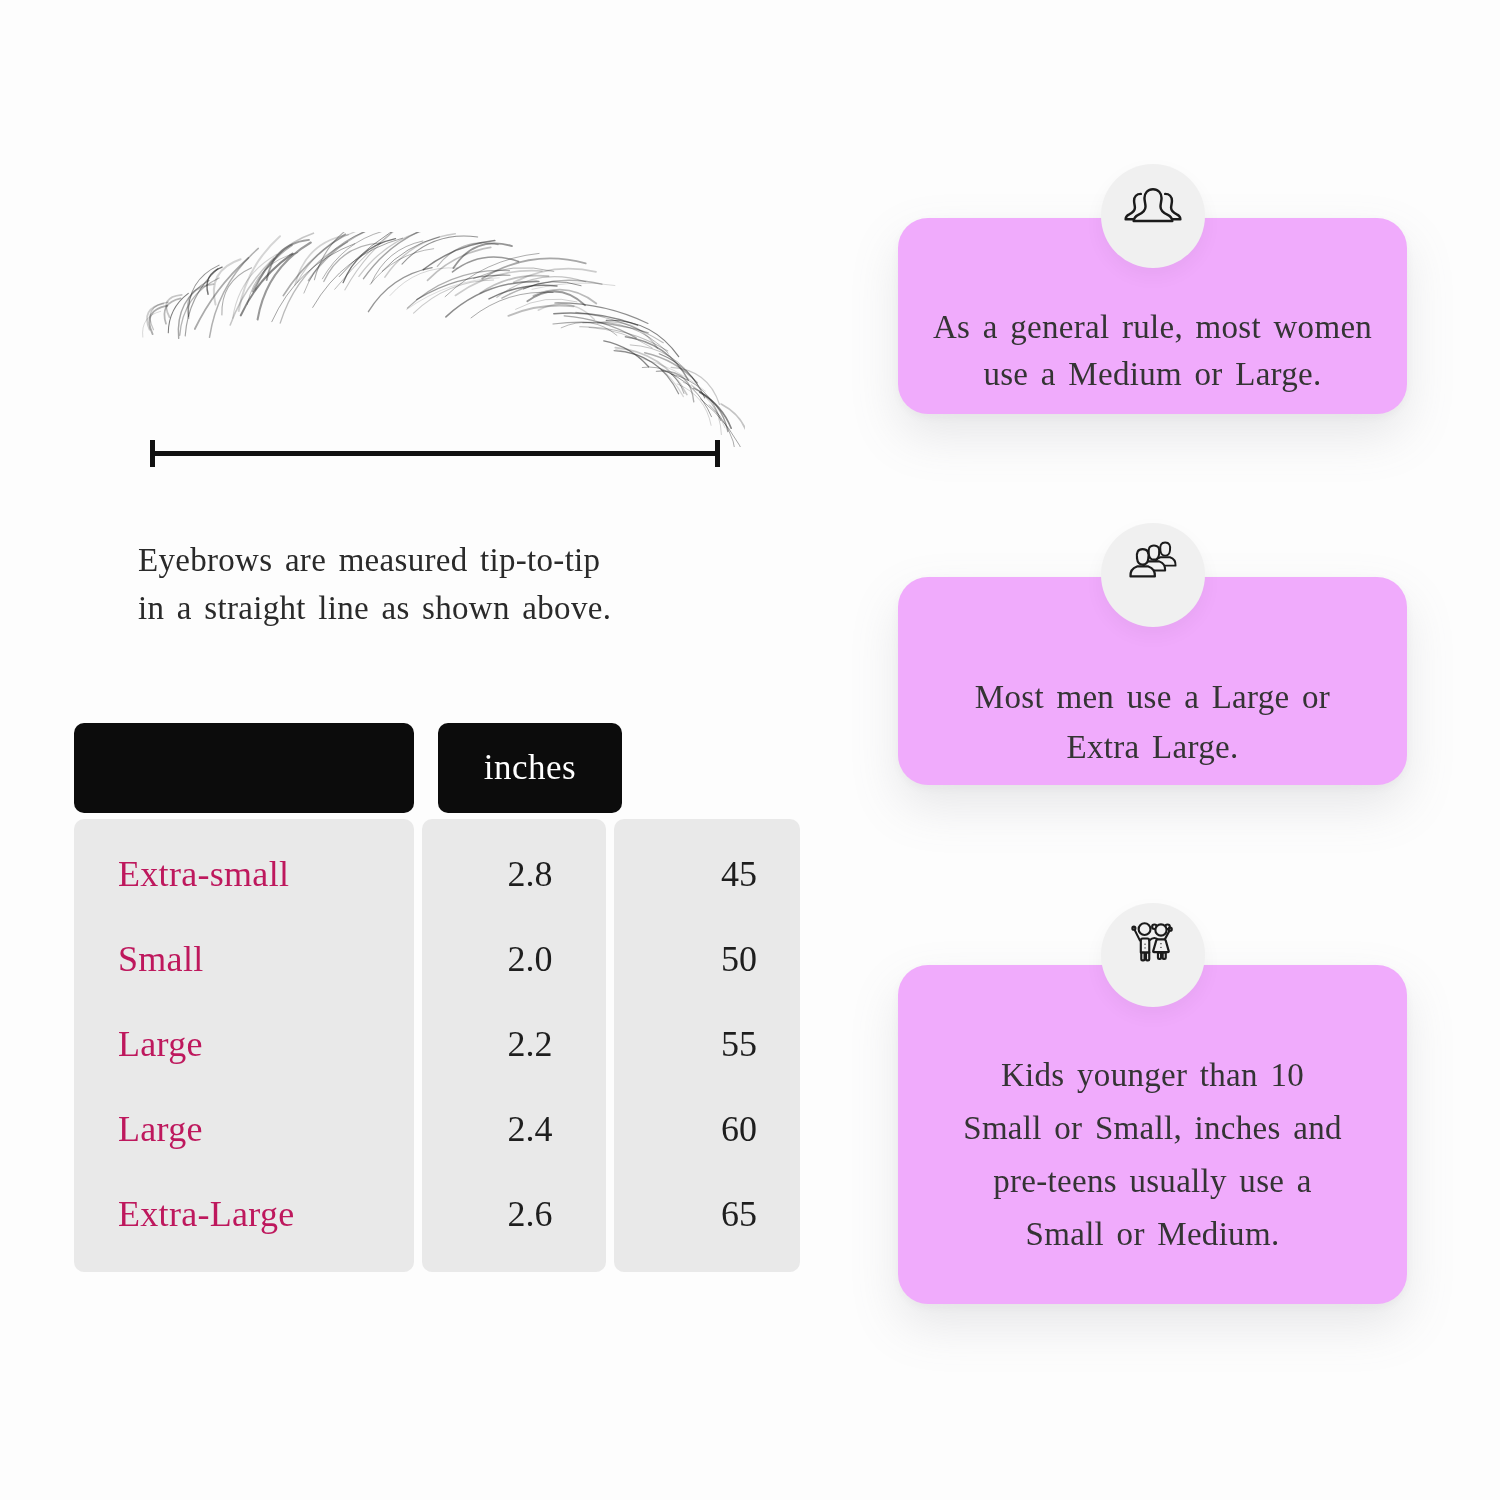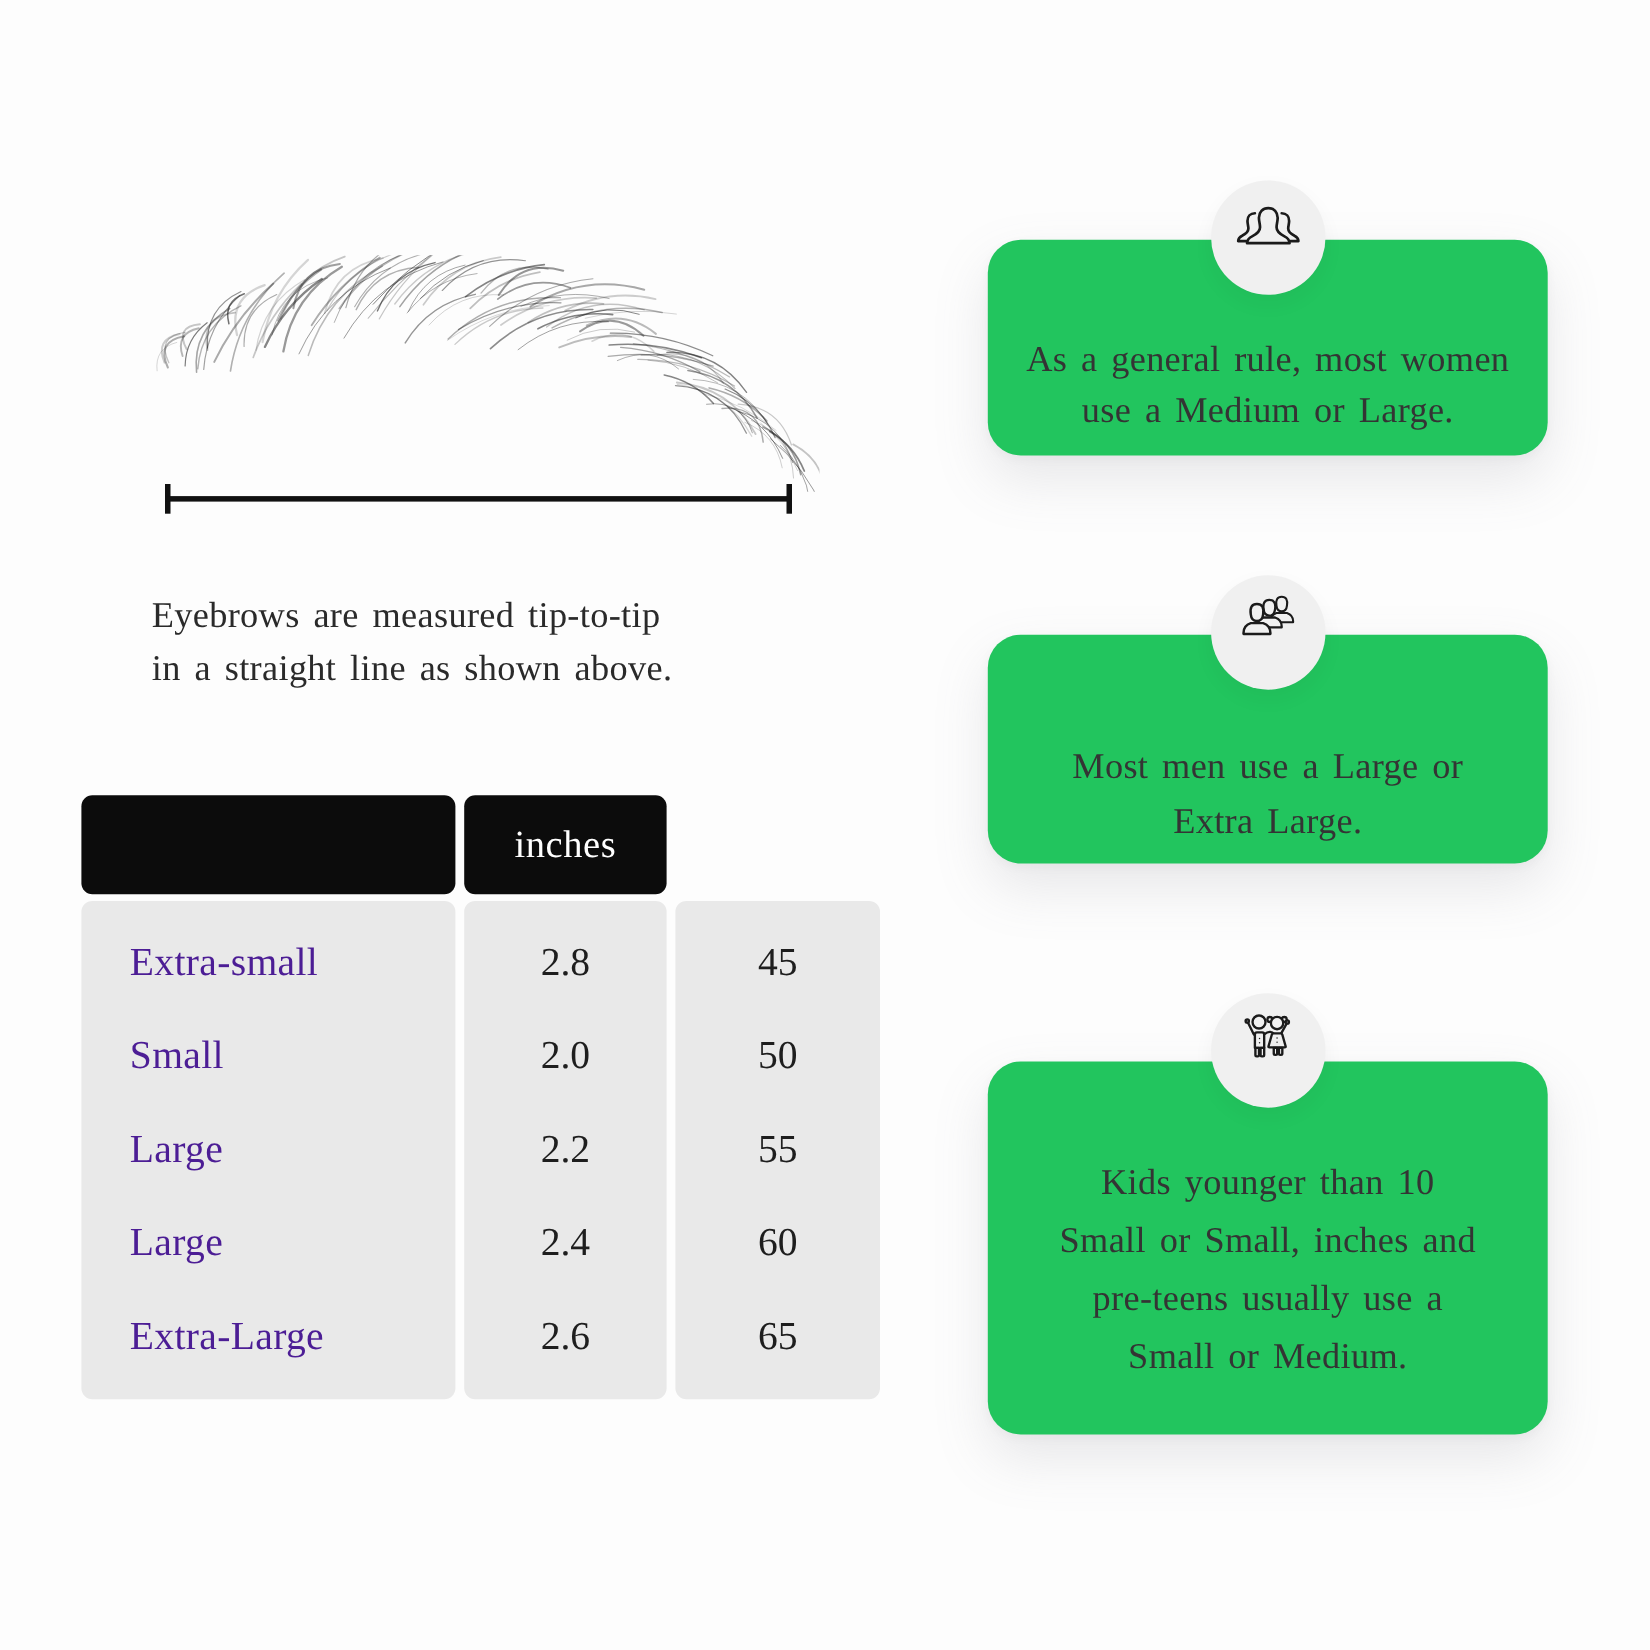--- a/index.html
+++ b/index.html
@@ -10,33 +10,33 @@
   
   .brow-wrap{position:absolute;left:115px;top:232px;width:630px;height:215px;}
   .measure-line{position:absolute;left:150px;top:451px;width:570px;height:5px;background:#111;}
   .measure-cap{position:absolute;top:440px;width:5px;height:27px;background:#111;}
   .cap-left{left:150px;} .cap-right{left:715px;}
   .caption{position:absolute;left:138px;top:525px;font-size:33px;line-height:48px;
            color:#2a2a2a;word-spacing:4px;letter-spacing:.3px;margin-top:11px;}
 
   
   .size-table{position:absolute;left:74px;top:723px;width:726px;}
-  .tgrid{display:grid;grid-template-columns:340px 184px 186px;column-gap:8px;border-radius:20px;}
+  .tgrid{display:grid;grid-template-columns:340px 184px 186px;column-gap:24px;border-radius:20px;}
   .thead .th{height:90px;background:#0c0c0c;border-radius:10px;display:flex;
              align-items:center;justify-content:center;color:#fff;font-size:35px;letter-spacing:.5px;}
   .tbody{position:relative;margin-top:6px;height:453px;}
   .tb-col{position:absolute;top:0;height:453px;background:#e9e9e9;border-radius:10px;}
   .tb-col.c1{left:0;width:340px;} .tb-col.c2{left:348px;width:184px;} .tb-col.c3{left:540px;width:186px;}
   .rows{position:absolute;top:0;left:0;width:726px;padding-top:12px;}
   .trow{height:85px;align-items:center;}
-  .cell-label{padding-left:44px;font-size:36px;color:#4c1d95;letter-spacing:.3px;}
+  .cell-label{padding-left:44px;font-size:36px;color:#be185d;letter-spacing:.3px;}
   .cell-val{text-align:center;font-size:36px;color:#1e1e1e;}
 
   
-  .card{position:absolute;left:898px;width:509px;background:#22c55e;border-radius:30px;
+  .card{position:absolute;left:898px;width:509px;background:#f0abfc;border-radius:30px;
         box-shadow:0 22px 48px rgba(125,125,138,.17),0 3px 10px rgba(0,0,0,.035);
         text-align:center;box-sizing:border-box;}
   .card-1{top:218px;height:196px;}
   .card-2{top:577px;height:208px;}
   .card-3{top:965px;height:339px;}
   .card-circle{position:absolute;left:calc(50% - 52px);width:104px;height:104px;border-radius:50%;
                background:#f0f0f0;display:flex;align-items:center;justify-content:center;
                box-shadow:0 8px 20px rgba(0,0,0,.045);}
   .card-1 .card-circle,.card-2 .card-circle{top:-54px;}
   .card-3 .card-circle{top:-62px;}

